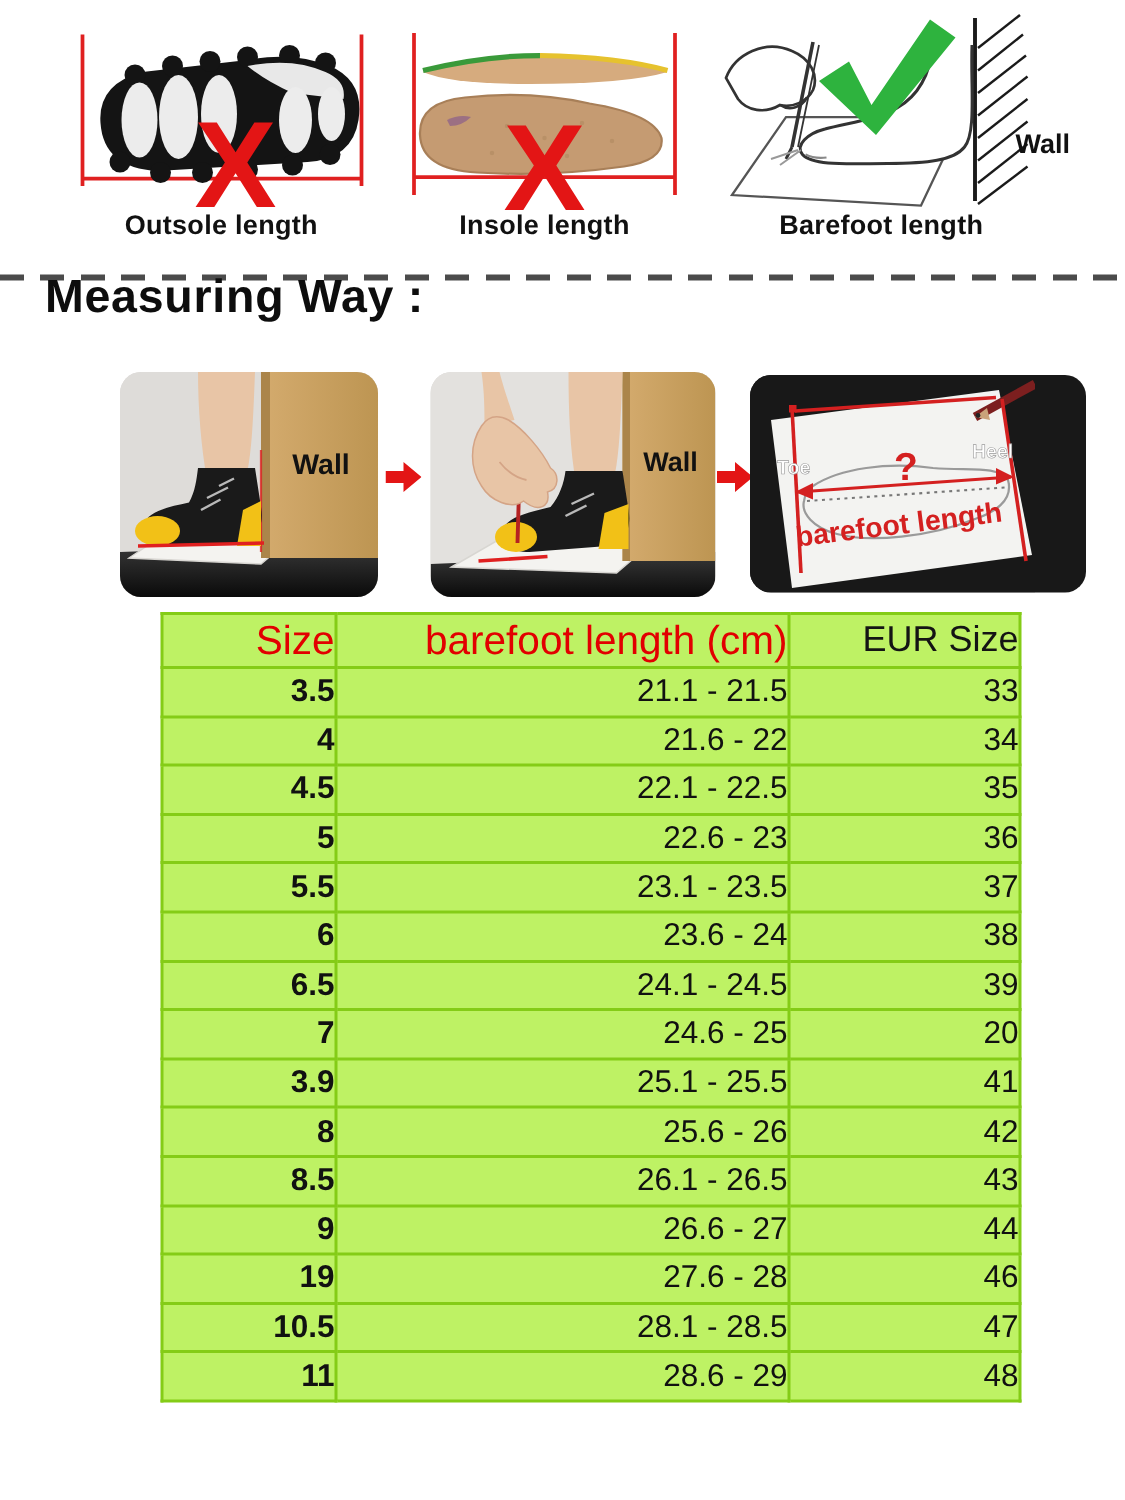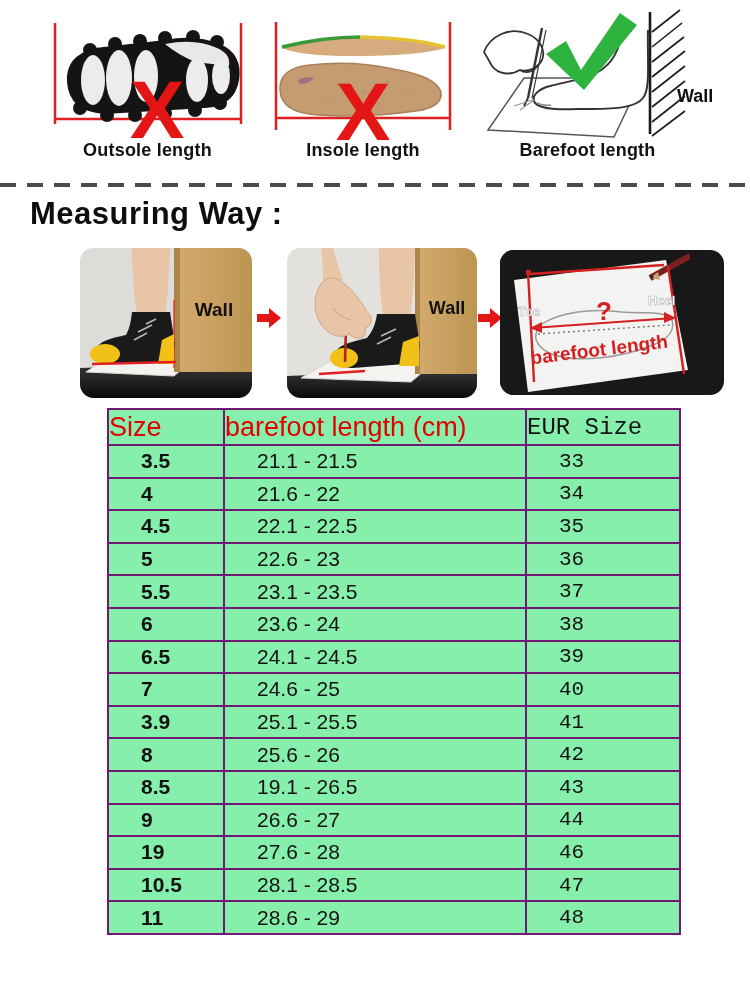--- a/index.html
+++ b/index.html
@@ -23,48 +23,48 @@
   #fig-insole .fig-label   { top:122px; }
   #fig-barefoot .fig-label { top:130px; width:215px; }
   .xmark { font-weight:bold; }
   
   #divider {
     position:absolute; left:0; top:183px; width:750px; height:4px;
     background:repeating-linear-gradient(90deg,#4b4b4b 0 16px,transparent 16px 27px);
   }
   
   #measuring-heading {
-    position:absolute; left:30px; top:196px;
+    position:absolute; left:30px; top:180px;
     font-size:31px; font-weight:bold; color:#0d0d0d; letter-spacing:.5px;
   }
   .photo {
     position:absolute; top:248px; height:150px; border-radius:14px;
     overflow:hidden; background:#dcdad8;
   }
   #photo-1 { left:80px;  width:172px; }
   #photo-2 { left:287px; width:190px; }
   #photo-3 { left:500px; top:250px; width:224px; height:145px; background:#181818; }
   .photo svg { display:block; }
   .step-arrow { position:absolute; top:308px; width:24px; height:20px; }
   #arrow-1 { left:257px; }
   #arrow-2 { left:478px; }
   
   #size-table {
     position:absolute; left:107px; top:408px; width:550px;
     border-collapse:collapse; table-layout:fixed;
   }
   #size-table th, #size-table td {
-    border:2px solid #701a75; text-align:left; vertical-align:middle;
-    padding:0; background:#86efac;
+    border:2px solid #84cc16; text-align:right; vertical-align:middle;
+    padding:0; background:#bef264;
   }
   #size-table th { height:36px; font-weight:400; }
   #size-table td { height:32.6px; font-size:21px; color:#111;padding-left:32px; }
   .c1 { width:116px; }
   .c2 { width:302px;margin-top:36px; }
-  .c3 { width:154px;font-family:Liberation Mono, monospace; }
+  .c3 { width:154px; }
   th.hdr-red { color:#e20000; font-size:27px; }
   th.hdr-eur { color:#141414; font-size:24px; }
   td.col-size { font-weight:bold; }
 </style>
 </head>
 <body>
 
 <div id="page">
 
   <div class="fig" id="fig-outsole">
@@ -312,35 +312,35 @@
           <td class="c3 col-eur">38</td>
         </tr>
         <tr>
           <td class="c1 col-size">6.5</td>
           <td class="c2 col-len">24.1 - 24.5</td>
           <td class="c3 col-eur">39</td>
         </tr>
         <tr>
           <td class="c1 col-size">7</td>
           <td class="c2 col-len">24.6 - 25</td>
-          <td class="c3 col-eur">40</td>
+          <td class="c3 col-eur">20</td>
         </tr>
         <tr>
           <td class="c1 col-size">3.9</td>
           <td class="c2 col-len">25.1 - 25.5</td>
           <td class="c3 col-eur">41</td>
         </tr>
         <tr>
           <td class="c1 col-size">8</td>
           <td class="c2 col-len">25.6 - 26</td>
           <td class="c3 col-eur">42</td>
         </tr>
         <tr>
           <td class="c1 col-size">8.5</td>
-          <td class="c2 col-len">19.1 - 26.5</td>
+          <td class="c2 col-len">26.1 - 26.5</td>
           <td class="c3 col-eur">43</td>
         </tr>
         <tr>
           <td class="c1 col-size">9</td>
           <td class="c2 col-len">26.6 - 27</td>
           <td class="c3 col-eur">44</td>
         </tr>
         <tr>
           <td class="c1 col-size">19</td>
           <td class="c2 col-len">27.6 - 28</td>

